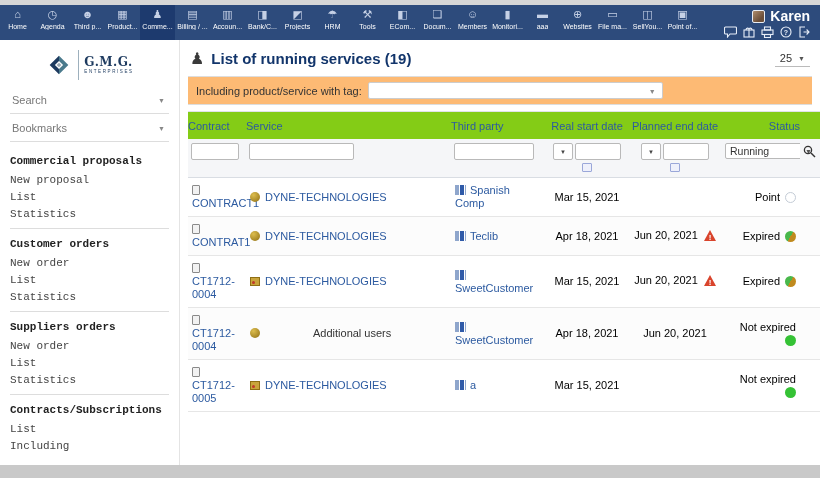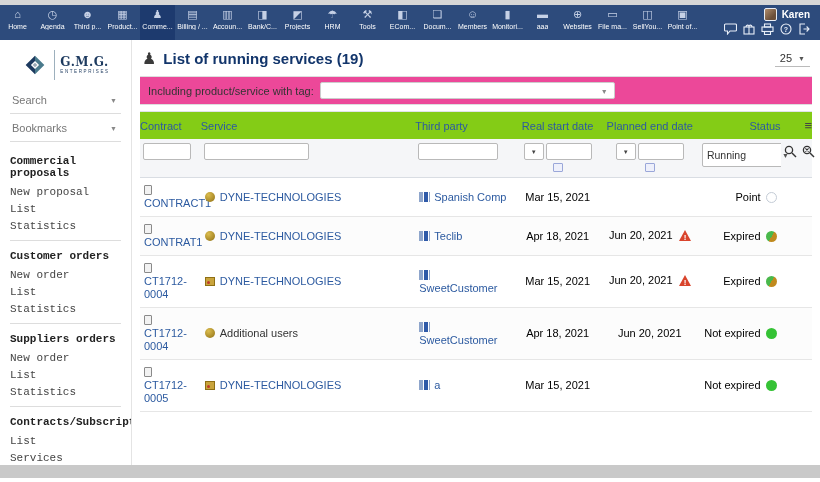--- a/index.html
+++ b/index.html
@@ -16,27 +16,27 @@
   
   .navbar { height:35px; background:#2d4b7c; display:flex; justify-content:space-between; }
   .nav-items { display:flex; }
   .nav-item { width:35px; display:flex; flex-direction:column; align-items:center; justify-content:flex-start; padding-top:4px; gap:2px; cursor:pointer; }
   .nav-item.active { background:#1d3a6e; }
   .nav-ico { font-size:11px; line-height:11px; height:12px; color:#c6d1e6; }
   .nav-lbl { font-size:7px; color:#fff; white-space:nowrap; overflow:hidden; max-width:34px; }
   .user-area { display:flex; flex-direction:column; align-items:flex-end; padding:3px 10px 0 0; gap:2px; }
   .user-row { display:flex; align-items:center; gap:5px; cursor:pointer; }
   .avatar { width:13px; height:13px; border-radius:2px; background:linear-gradient(135deg,#b08d6d 0%,#6b4f3a 70%); border:1px solid #e8edf5; }
-  .user-name { font-size:10px; font-weight:bold; color:#fff; }
+  .user-name { font-size:14px; font-weight:bold; color:#fff; }
   .quick-icons { display:flex; gap:6px; align-items:center; }
   .qicon { cursor:pointer; display:flex; }
 
   
   .content { display:flex; height:425px; overflow:hidden; }
-  .sidebar { width:132px; border-right:1px solid #e4e4e4; overflow:hidden; }
+  .sidebar { width:180px; border-right:1px solid #e4e4e4; overflow:hidden; }
   main { flex:1; padding:6px 8px 0 8px; overflow:hidden; }
 
   
   .logo-box { display:flex; align-items:center; justify-content:center; gap:5px; margin:10px auto 6px; }
   .logo-divider { width:1px; height:30px; background:#9db0bd; }
   .logo-text { display:flex; flex-direction:column; line-height:1; }
   .logo-name { font-family:"DejaVu Serif","Liberation Serif",serif; font-size:12px; font-weight:bold; color:#1d3a5f; letter-spacing:.5px; }
   .logo-sub { font-size:4.5px; letter-spacing:1.6px; color:#1d3a5f; margin-top:2px; }
   .side-drop { display:flex; justify-content:space-between; align-items:center; margin:0 10px; padding:8px 4px 7px 2px; border-bottom:1px solid #ddd; font-size:11px; color:#777; cursor:pointer; }
   .side-drop .arr { font-size:7px; color:#888; }
@@ -47,44 +47,44 @@
   .m-item { font-size:11px; color:#444; padding:2.5px 0; cursor:pointer; }
 
   
   .title-row { display:flex; align-items:center; gap:7px; padding:4px 2px 9px; }
   .title-ico { font-size:16px; color:#3a3a3a; line-height:16px; }
   h1.page-title { font-size:15px; color:#12356b; margin:0; font-weight:bold; }
   .pagesize { margin-left:auto; display:flex; align-items:center; gap:6px; font-size:11px; color:#333; border-bottom:1px solid #bbb; padding:2px 5px; cursor:pointer; }
   .pagesize .arr { font-size:7px; color:#555; }
 
   
-  .tag-bar { display:flex; align-items:center; gap:6px; background:#ec4899; border-top:1px solid #ddd; border-bottom:1px solid #ddd; padding:5px 8px; font-size:11px; color:#333; }
+  .tag-bar { display:flex; align-items:center; gap:6px; background:#fdba74; border-top:1px solid #ddd; border-bottom:1px solid #ddd; padding:5px 8px; font-size:11px; color:#333; }
   .tag-select { width:295px; height:17px; background:#fff; border:1px solid #ccc; border-radius:2px; position:relative; cursor:pointer; }
   .tag-select .arr { position:absolute; right:6px; top:5px; font-size:7px; color:#888; }
 
   
   table.list { width:100%; border-collapse:collapse; table-layout:fixed; font-size:11px; margin-top:6px; }
   thead th { background:#84cc16; color:#2c5aa0; font-weight:normal; font-size:11px; padding:6px 0; text-align:left; border-top:1px solid #e0e3e8; }
   thead th.c { text-align:center; } thead th.r { text-align:right; }
   tr.filter-row td { background:#f5f6f8; padding:4px 3px 5px; border-bottom:1px solid #d9dde3; vertical-align:top; }
   input.f { height:17px; border:1px solid #b9b9b9; border-radius:2px; background:#fff; padding:0 3px; font-size:10px; }
   .date-filter { display:flex; gap:2px; justify-content:center; }
   .mini-sel { width:20px; height:17px; border:1px solid #b9b9b9; border-radius:2px; background:#fff; display:flex; align-items:center; justify-content:center; font-size:6px; color:#444; cursor:pointer; }
   .cal { display:block; margin:3px auto 0; width:10px; height:9px; border:1px solid #9aa7d9; background:#eef0fb; border-radius:1px; cursor:pointer; }
-  .sel-box { height:24px; background:#fff; border:1px solid #b9b9b9; border-radius:2px; display:flex; align-items:center; justify-content:space-between; padding:0 4px; font-size:10.5px; color:#333; cursor:pointer; }
+  .sel-box { height:16px; background:#fff; border:1px solid #b9b9b9; border-radius:2px; display:flex; align-items:center; justify-content:space-between; padding:0 4px; font-size:10.5px; color:#333; cursor:pointer; }
   .sel-box .arr { font-size:7px; color:#555; }
   .ficons { display:flex; gap:5px; align-items:center; padding-top:2px; }
   .ficons span { cursor:pointer; display:flex; }
 
   tbody td { border-top:1px solid #e6e6e6; padding:6px 4px; vertical-align:middle; line-height:13px; }
   tbody tr:nth-child(even) td { background:#fcfcfc; }
   tbody tr:last-child td { border-bottom:1px solid #e6e6e6; }
   td.c { text-align:center; } td.r { text-align:right; }
   .link { color:#2c5aa0; cursor:pointer; }
-  .plain { color:#333; }
+  .plain { color:#333;margin-left:48px; }
 
   
   .doc-ico { display:inline-block; width:8px; height:10px; background:#f2f2f2; border:1px solid #8a8a8a; border-radius:1px; margin-right:3px; vertical-align:-1px; }
   .srv-ico { margin-right:5px; vertical-align:-1px; }
   .srv-ball { display:inline-block; width:10px; height:10px; border-radius:50%; background:radial-gradient(circle at 35% 30%,#dcbd4e,#8f6f14); }
   .srv-box { display:inline-block; width:10px; height:9px; background:#c9a43c; border:1px solid #8f6f14; position:relative; }
   .srv-box::after { content:""; position:absolute; left:1px; bottom:1px; width:3px; height:3px; background:#c0392b; border-radius:50%; }
   .co-ico { display:inline-block; width:11px; height:10px; margin-right:4px; vertical-align:-1px;
     background:linear-gradient(90deg,#8fa6cc 0 4px,#fff 4px 5px,#2f5aa8 5px 9px,#fff 9px 10px,#8fa6cc 10px); }
   .ball { display:inline-block; width:11px; height:11px; border-radius:50%; margin-left:5px; vertical-align:-2px; }
@@ -271,21 +271,21 @@
     <div>
               <div class="m-item">New order</div>
               <div class="m-item">List</div>
               <div class="m-item">Statistics</div>
             </div>
   </div>
           <div class="m-section">
     <div class="m-title">Contracts/Subscriptions</div>
     <div>
               <div class="m-item">List</div>
-              <div class="m-item">Services</div>
+              <div class="m-item">Including</div>
             </div>
   </div>
         </nav>
     </aside>
 
     <main>
       <div class="title-row">
         <span class="title-ico">♟</span>
         <h1 class="page-title">List of running services (19)</h1>
         <span class="pagesize">

